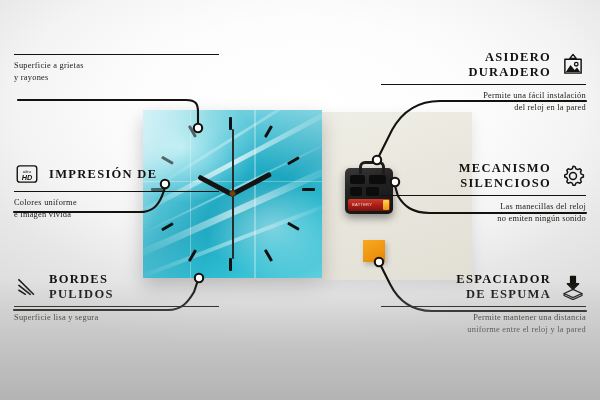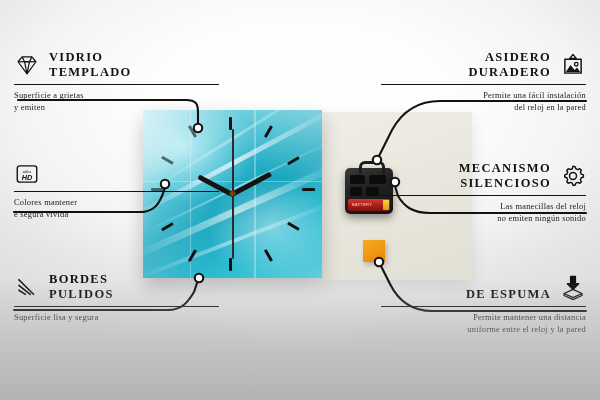--- a/index.html
+++ b/index.html
@@ -154,59 +154,44 @@
       <circle cx="198" cy="128" r="4.2"></circle>
       <circle cx="165" cy="184" r="4.2"></circle>
       <circle cx="199" cy="278" r="4.2"></circle>
       <circle cx="377" cy="160" r="4.2"></circle>
       <circle cx="395" cy="182" r="4.2"></circle>
       <circle cx="379" cy="262" r="4.2"></circle>
     </g>
   </svg>
 
   <div class="feat left" style="left:14px;top:50px;">
-    <div class="head">
-      <span class="ico">
-        <svg viewBox="0 0 32 32" fill="none" stroke="currentColor" stroke-width="1.5" stroke-linejoin="round">
-          <path d="M5 12 L10 6 H22 L27 12 L16 27 Z"></path>
-          <path d="M5 12 H27"></path>
-            <path d="M10 6 L13 12 L16 27"></path>
-            <path d="M22 6 L19 12 L16 27"></path>
-            <path d="M13 12 H19"></path>
-        </svg>
-      </span>
-      <span class="title">
-        <span>VIDRIO</span><br>
-        <span>TEMPLADO</span>
-      </span>
-    </div>
     <div class="rule"></div>
     <div class="desc">
       <span>Superficie a grietas</span><br>
-      <span>y emiten</span>
+      <span>y rayones</span>
     </div>
   </div>
 
   <div class="feat left" style="left:14px;top:161px;">
     <div class="head">
       <span class="ico">
         <svg viewBox="0 0 32 32">
           <rect x="4" y="6" width="24" height="20" rx="3" fill="none" stroke="currentColor" stroke-width="1.7"></rect>
           <text x="16" y="15" text-anchor="middle" font-family="Liberation Sans, sans-serif" font-size="5.4" fill="currentColor">ultra</text>
           <text x="16" y="23" text-anchor="middle" font-family="Liberation Sans, sans-serif" font-size="9" font-weight="bold" fill="currentColor">HD</text>
         </svg>
       </span>
       <span class="title">
-        <br>
-      </span>
-    </div>
-    <div class="rule"></div>
-    <div class="desc">
-      <span>Colores mantener</span><br>
-      <span>e segura vívida</span>
+        <span>IMPRESIÓN DE</span><br>
+      </span>
+    </div>
+    <div class="rule"></div>
+    <div class="desc">
+      <span>Colores uniforme</span><br>
+      <span>e imagen vívida</span>
     </div>
   </div>
 
   <div class="feat left" style="left:14px;top:272px;">
     <div class="head">
       <span class="ico">
         <svg viewBox="0 0 32 32" fill="none" stroke="currentColor" stroke-width="1.9" stroke-linecap="round">
           <path d="M6 7 L24 25"></path>
             <path d="M6 14 L20 25"></path>
             <path d="M6 20 L14 25"></path>
@@ -268,21 +253,21 @@
   <div class="feat right" style="left:381px;top:272px;">
     <div class="head">
       <span class="ico">
         <svg viewBox="0 0 32 32" fill="none" stroke="currentColor" stroke-width="1.6" stroke-linejoin="round">
           <path d="M13 3 h6 v9 h4 l-7 7 -7-7 h4 Z" fill="currentColor"></path>
           <path d="M16 19 L27 24 L16 29 L5 24 Z"></path>
           <path d="M5 24 v2.5 L16 31.5 L27 26.5 V24"></path>
         </svg>
       </span>
       <span class="title">
-        <br>
+        <span>ESPACIADOR</span><br>
         <span>DE ESPUMA</span>
       </span>
     </div>
     <div class="rule"></div>
     <div class="desc">
       <span>Permite mantener una distancia</span><br>
       <span>uniforme entre el reloj y la pared</span>
     </div>
   </div>
 

